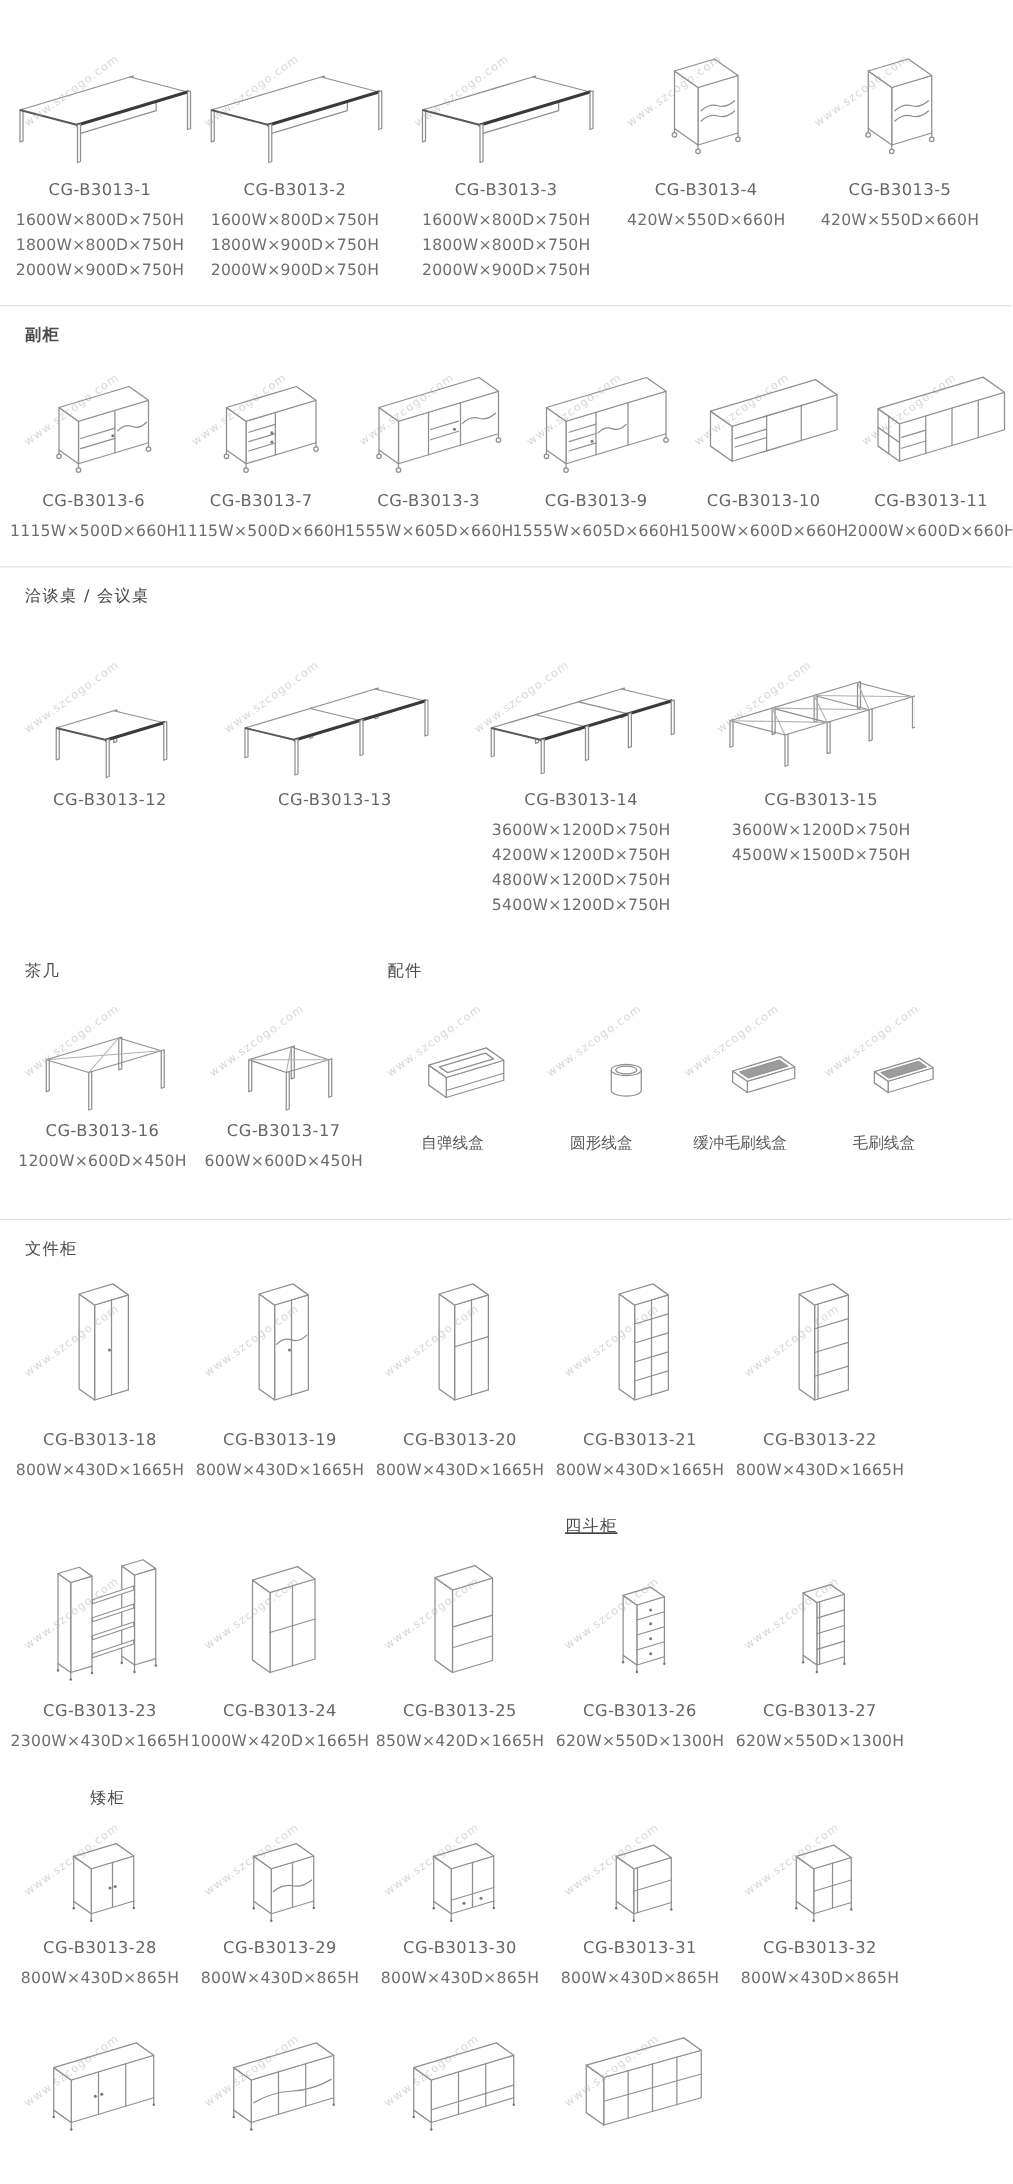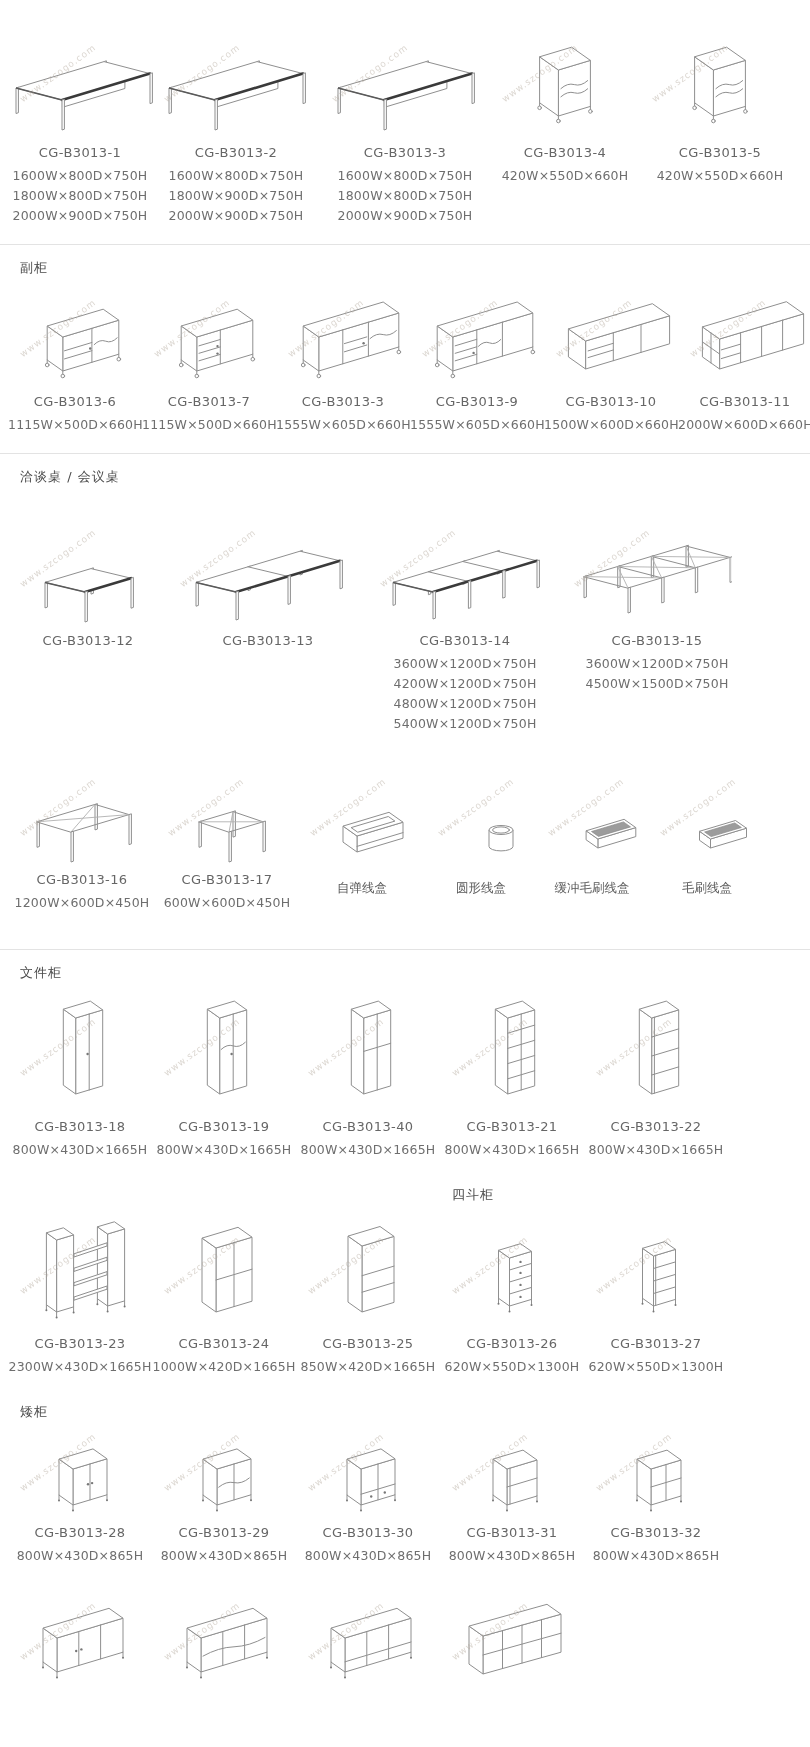--- a/index.html
+++ b/index.html
@@ -139,21 +139,21 @@
           </div>
           <div class="model">CG-B3013-5</div>
           <div class="dims">
             <div class="dim">420W×550D×660H</div>
           </div>
         </div>
       </div>
     </section>
     <section class="sec sec-credenzas divider">
       <div class="headrow" style="grid-template-columns: repeat(6, 134px);">
-        <div class="sec-label" style="grid-column: 1;">副柜</div>
+        <div class="sec-label" style="grid-column: 1; font-weight: bold;">副柜</div>
       </div>
       <div class="grid" style="grid-template-columns: repeat(6, 134px);">
         <div class="cell">
           <div class="art" style="height: 105px;">
             <span class="wm">www.szcogo.com</span>
             <svg width="150" height="105" viewBox="0 0 150 105">
               <polygon class="fw" points="54.8,86.0 110.8,69.2 110.8,35.2 54.8,52.0"></polygon>
               <polygon class="fw" points="54.8,86.0 39.2,75.0 39.2,41.0 54.8,52.0"></polygon>
               <polygon class="fw" points="54.8,52.0 110.8,35.2 95.2,24.2 39.2,41.0"></polygon>
               <line x1="83.9" y1="77.3" x2="83.9" y2="43.3" class="ln"></line>
@@ -384,20 +384,24 @@
           </div>
           <div class="model">CG-B3013-15</div>
           <div class="dims">
             <div class="dim">3600W×1200D×750H</div>
             <div class="dim">4500W×1500D×750H</div>
           </div>
         </div>
       </div>
     </section>
     <section class="sec sec-tea-tables">
+      <div class="headrow" style="grid-template-columns: 148px 142px 128px 110px 112px 118px;">
+        <div class="sec-label" style="grid-column: 1;">茶几</div>
+        <div class="sec-label" style="grid-column: 3;">配件</div>
+      </div>
       <div class="grid" style="grid-template-columns: 148px 142px 128px 110px 112px 118px;">
         <div class="cell">
           <div class="art" style="height: 100px;">
             <span class="wm">www.szcogo.com</span>
             <svg width="150" height="100" viewBox="0 0 150 100">
               <polygon class="fw" points="29.0,53.8 31.4,53.0 31.4,78.5 29.0,79.3"></polygon>
               <polygon class="fw" points="87.0,36.4 89.4,35.6 89.4,61.1 87.0,61.9"></polygon>
               <polygon class="ln" points="63.0,64.0 121.0,46.6 87.0,36.4 29.0,53.8"></polygon>
               <line x1="63.0" y1="64.0" x2="87.0" y2="36.4" class="lt"></line>
               <line x1="121.0" y1="46.6" x2="29.0" y2="53.8" class="lt"></line>
@@ -520,21 +524,21 @@
           <div class="art" style="height: 125px;">
             <span class="wm">www.szcogo.com</span>
             <svg width="150" height="125" viewBox="0 0 150 125">
               <polygon class="fw" points="67.7,104.0 94.7,95.9 94.7,19.9 67.7,28.0"></polygon>
               <polygon class="fw" points="67.7,104.0 55.3,95.2 55.3,19.2 67.7,28.0"></polygon>
               <polygon class="fw" points="67.7,28.0 94.7,19.9 82.3,11.1 55.3,19.2"></polygon>
               <line x1="81.2" y1="100.0" x2="81.2" y2="23.9" class="ln"></line>
               <line x1="67.7" y1="61.4" x2="94.7" y2="53.3" class="ln"></line>
             </svg>
           </div>
-          <div class="model">CG-B3013-40</div>
+          <div class="model">CG-B3013-20</div>
           <div class="dims">
             <div class="dim">800W×430D×1665H</div>
           </div>
         </div>
         <div class="cell">
           <div class="art" style="height: 125px;">
             <span class="wm">www.szcogo.com</span>
             <svg width="150" height="125" viewBox="0 0 150 125">
               <polygon class="fw" points="67.7,104.0 94.7,95.9 94.7,19.9 67.7,28.0"></polygon>
               <polygon class="fw" points="67.7,104.0 55.3,95.2 55.3,19.2 67.7,28.0"></polygon>
@@ -565,21 +569,21 @@
             </svg>
           </div>
           <div class="model">CG-B3013-22</div>
           <div class="dims">
             <div class="dim">800W×430D×1665H</div>
           </div>
         </div>
       </div>
     </section>
     <section class="sec sec-file-cabinets-2">
-      <div class="headrow" style="grid-template-columns: repeat(5, 144px);">
+      <div class="headrow" style="grid-template-columns: repeat(5, 144px); text-decoration: underline;">
         <div class="sec-label" style="grid-column: 4;">四斗柜</div>
       </div>
       <div class="grid" style="grid-template-columns: repeat(5, 144px);">
         <div class="cell">
           <div class="art" style="height: 120px;">
             <span class="wm">www.szcogo.com</span>
             <svg width="150" height="120" viewBox="0 0 150 120">
               <polygon class="fw" points="48.6,100.0 65.6,94.9 65.6,22.9 48.6,28.0"></polygon>
               <polygon class="fw" points="48.6,100.0 38.4,92.8 38.4,20.8 48.6,28.0"></polygon>
               <polygon class="fw" points="48.6,28.0 65.6,22.9 55.4,15.8 38.4,20.8"></polygon>
@@ -688,21 +692,21 @@
             </svg>
           </div>
           <div class="model">CG-B3013-27</div>
           <div class="dims">
             <div class="dim">620W×550D×1300H</div>
           </div>
         </div>
       </div>
     </section>
     <section class="sec sec-low-cabinets">
-      <div class="headrow" style="grid-template-columns: repeat(5, 144px);">
+      <div class="headrow" style="grid-template-columns: repeat(5, 144px); text-align: center;">
         <div class="sec-label" style="grid-column: 1;">矮柜</div>
       </div>
       <div class="grid" style="grid-template-columns: repeat(5, 144px);">
         <div class="cell">
           <div class="art" style="height: 92px;">
             <span class="wm">www.szcogo.com</span>
             <svg width="150" height="92" viewBox="0 0 150 92">
               <polygon class="fw" points="65.0,76.0 99.0,65.8 99.0,29.8 65.0,40.0"></polygon>
               <polygon class="fw" points="65.0,76.0 51.0,66.1 51.0,30.1 65.0,40.0"></polygon>
               <polygon class="fw" points="65.0,40.0 99.0,29.8 85.0,19.9 51.0,30.1"></polygon>

